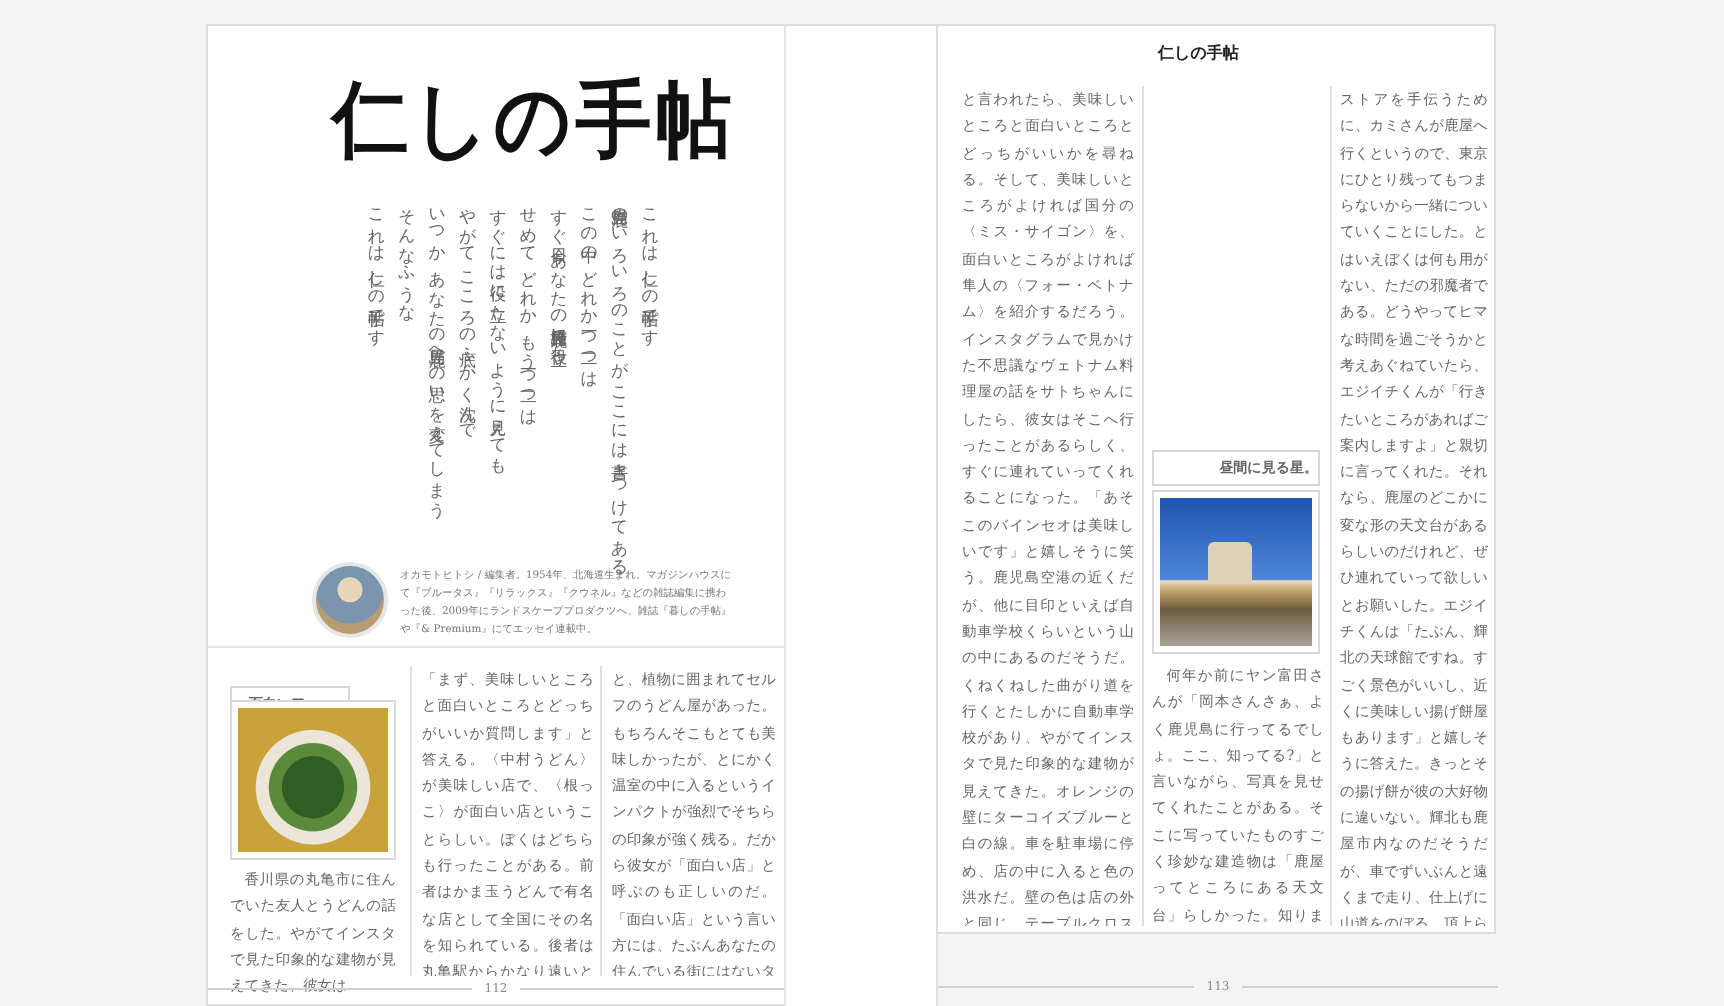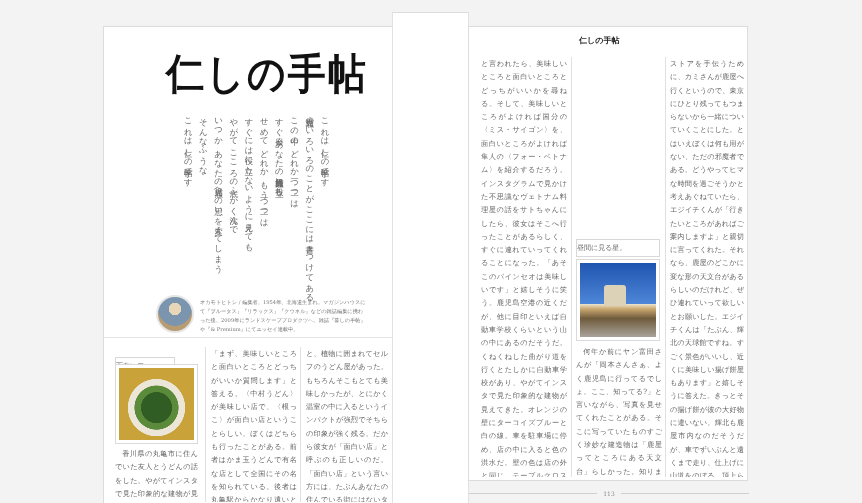--- a/index.html
+++ b/index.html
@@ -1,38 +1,38 @@
 <!DOCTYPE html>
 <html><head>
 <meta charset="utf-8">
 <style>
   html, body { margin:0; padding:0; }
   body { width:862px; height:503px; background:#f3f3f3; position:relative; overflow:hidden;
          font-family:"DejaVu Serif", serif; color:#555; }
-  .page { position:absolute; top:12px; background:#fff; border:1px solid #dcdcdc; box-sizing:border-box;margin-top:14px; }
+  .page { position:absolute; top:12px; background:#fff; border:1px solid #dcdcdc; box-sizing:border-box; }
   .left { left:103px; width:290px; height:491px; }
   .gutter { left:392px; width:77px; height:491px; background:#fff; border-left:1px solid #e2e2e2; border-right:1px solid #e2e2e2; border-top:1px solid #dcdcdc; position:absolute; top:12px; box-sizing:border-box; }
   .right { left:468px; width:280px; height:455px; }
 
   .title { position:absolute; left:62px; top:22px; font-family:"DejaVu Serif", serif; font-weight:bold; font-size:38px; color:#111; letter-spacing:2px; transform:scaleY(1.1); }
   .poem { position:absolute; right:60px; top:85px; height:170px; writing-mode:vertical-rl; font-size:8.4px; line-height:15.2px; color:#666; }
   .poem div { white-space:nowrap; }
 
   .bio { position:absolute; left:52px; top:268px; width:210px; }
   .avatar { position:absolute; left:0; top:0; width:34px; height:34px; border-radius:50%; border:2px solid #e6e6e6;
             background:radial-gradient(circle at 50% 35%, #e8d6b8 0 22%, #7a95ad 23% 60%, #b79b72 61%); }
   .bio-text { position:absolute; left:44px; top:3px; width:168px; font-size:5.2px; line-height:9px; color:#777; }
 
   .divider-h { position:absolute; left:0; width:100%; border-top:1px solid #e3e3e3; }
 
   .col { position:absolute; font-size:7.2px; line-height:13.3px; color:#666; text-align:justify; }
   .col p { margin:0; }
   .vrule { position:absolute; border-left:1px solid #e0e0e0; }
 
-  .caption-box { position:absolute; border:1px solid #d8d8d8; font-size:7px; text-align:left; color:#666; padding:3px 0; box-sizing:border-box; }
+  .caption-box { position:absolute; border:1px solid #d8d8d8; font-size:7px; text-align:right; color:#666; padding:3px 0; box-sizing:border-box;font-weight:bold; }
   .photo-frame { position:absolute; border:1px solid #dadada; padding:3px; box-sizing:border-box; background:#fff; }
   .photo { width:100%; height:100%; }
   .photo-pho { background:radial-gradient(circle at 50% 55%, #2f5d23 0 28%, #5b8a3a 29% 40%, #ece6d8 41% 52%, #c9a33a 53%); }
   .photo-obs { background:linear-gradient(180deg, #1f55b0 0%, #4e86d8 55%, #e9dfc8 56%, #caa870 62%, #6f5a3c 75%, #a9a39a 100%); position:relative; }
   .photo-obs::after { content:""; position:absolute; left:32%; top:30%; width:28%; height:28%; background:#dcd2b8; border-radius:3px 3px 0 0; }
 
   .runhead { position:absolute; left:110px; top:8px; font-size:8px; color:#222; font-weight:bold; }
   .folio { position:absolute; font-size:6px; color:#888; display:flex; align-items:center; gap:6px; }
   .folio .line { flex:1; border-top:1px solid #d0d0d0; }
 </style>

